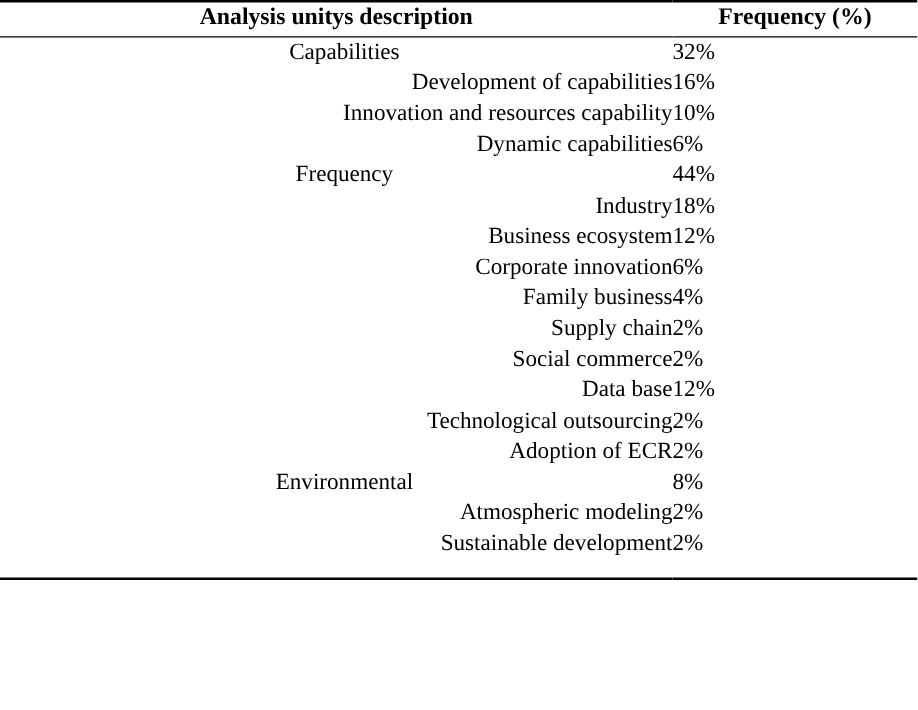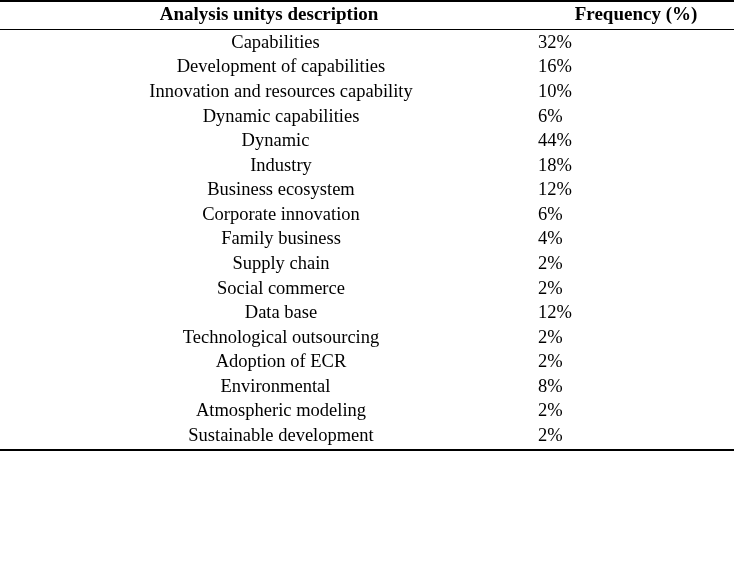--- a/index.html
+++ b/index.html
@@ -38,24 +38,24 @@
   }
   tbody td {
     font-size: 18.5px;
     padding: 1px 0 1px 0;
     line-height: 1.22;
     vertical-align: baseline;
     border: none;
   }
   tbody tr.last-row td {
     border-bottom: 2px solid #000;
-    padding-bottom: 3px;
+    padding-bottom: 16px;
   }
   td.label-cell {
-    text-align: center;
+    text-align: right;
     padding-left: 24px;
   }
   td.label-cell.group {
     text-align: center;
     padding-left: 13px;
   }
   td.freq-cell {
     text-align: left;
   }
 </style>
@@ -85,21 +85,21 @@
         </tr>
         <tr>
           <td class="label-cell">Innovation and resources capability</td>
           <td class="freq-cell">10%</td>
         </tr>
         <tr>
           <td class="label-cell">Dynamic capabilities</td>
           <td class="freq-cell">6%</td>
         </tr>
         <tr>
-          <td class="label-cell group">Dynamic</td>
+          <td class="label-cell group">Frequency</td>
           <td class="freq-cell">44%</td>
         </tr>
         <tr>
           <td class="label-cell">Industry</td>
           <td class="freq-cell">18%</td>
         </tr>
         <tr>
           <td class="label-cell">Business ecosystem</td>
           <td class="freq-cell">12%</td>
         </tr>

